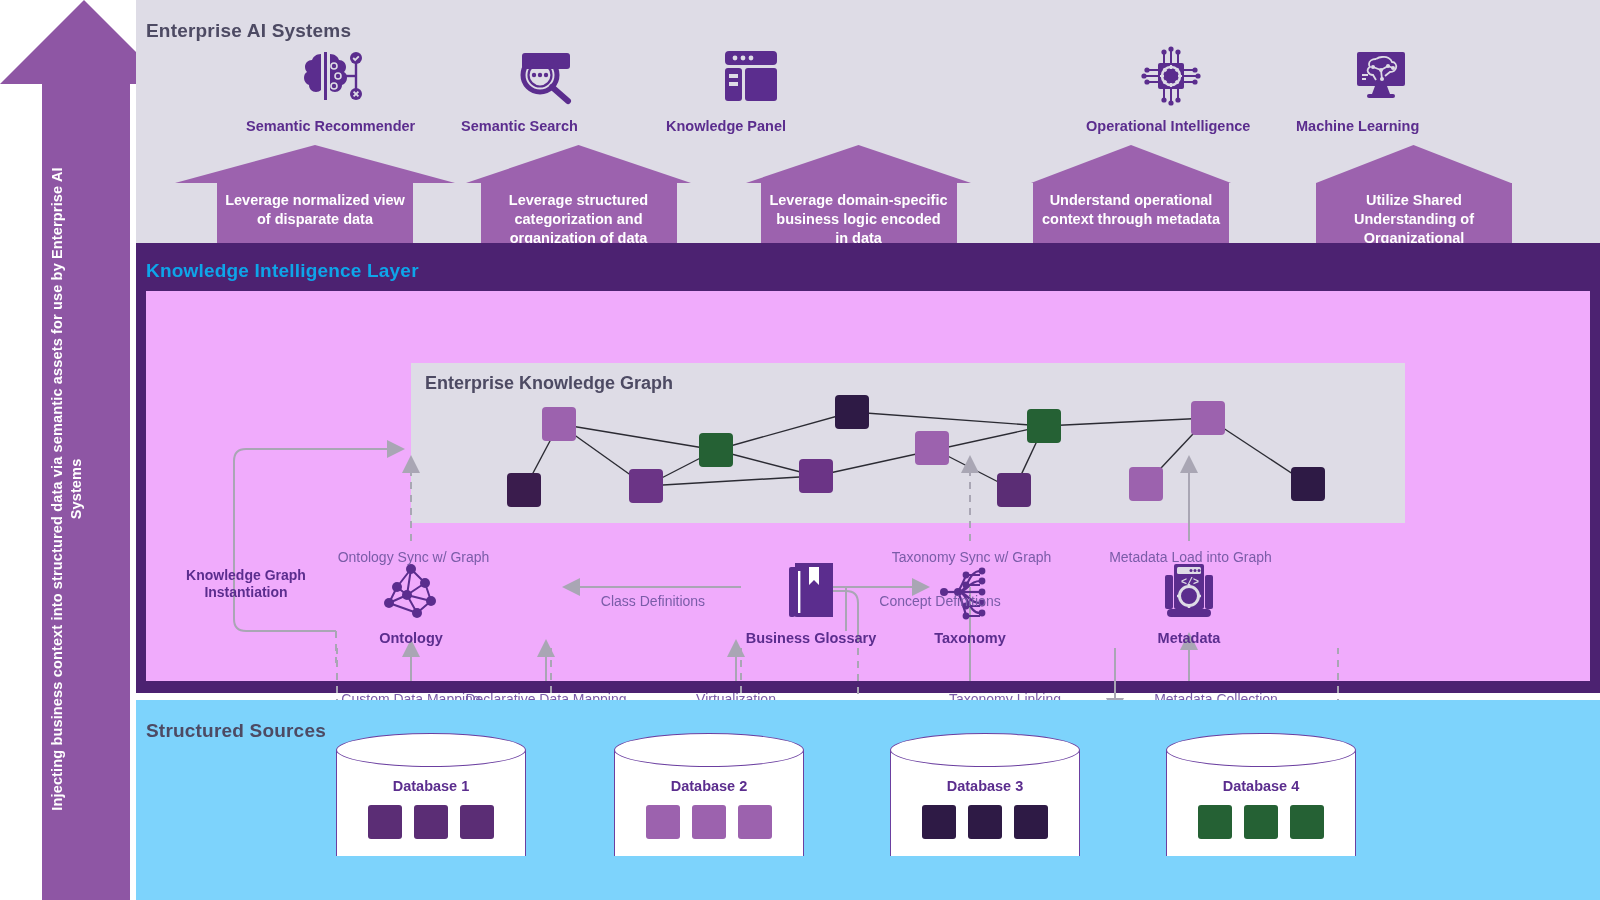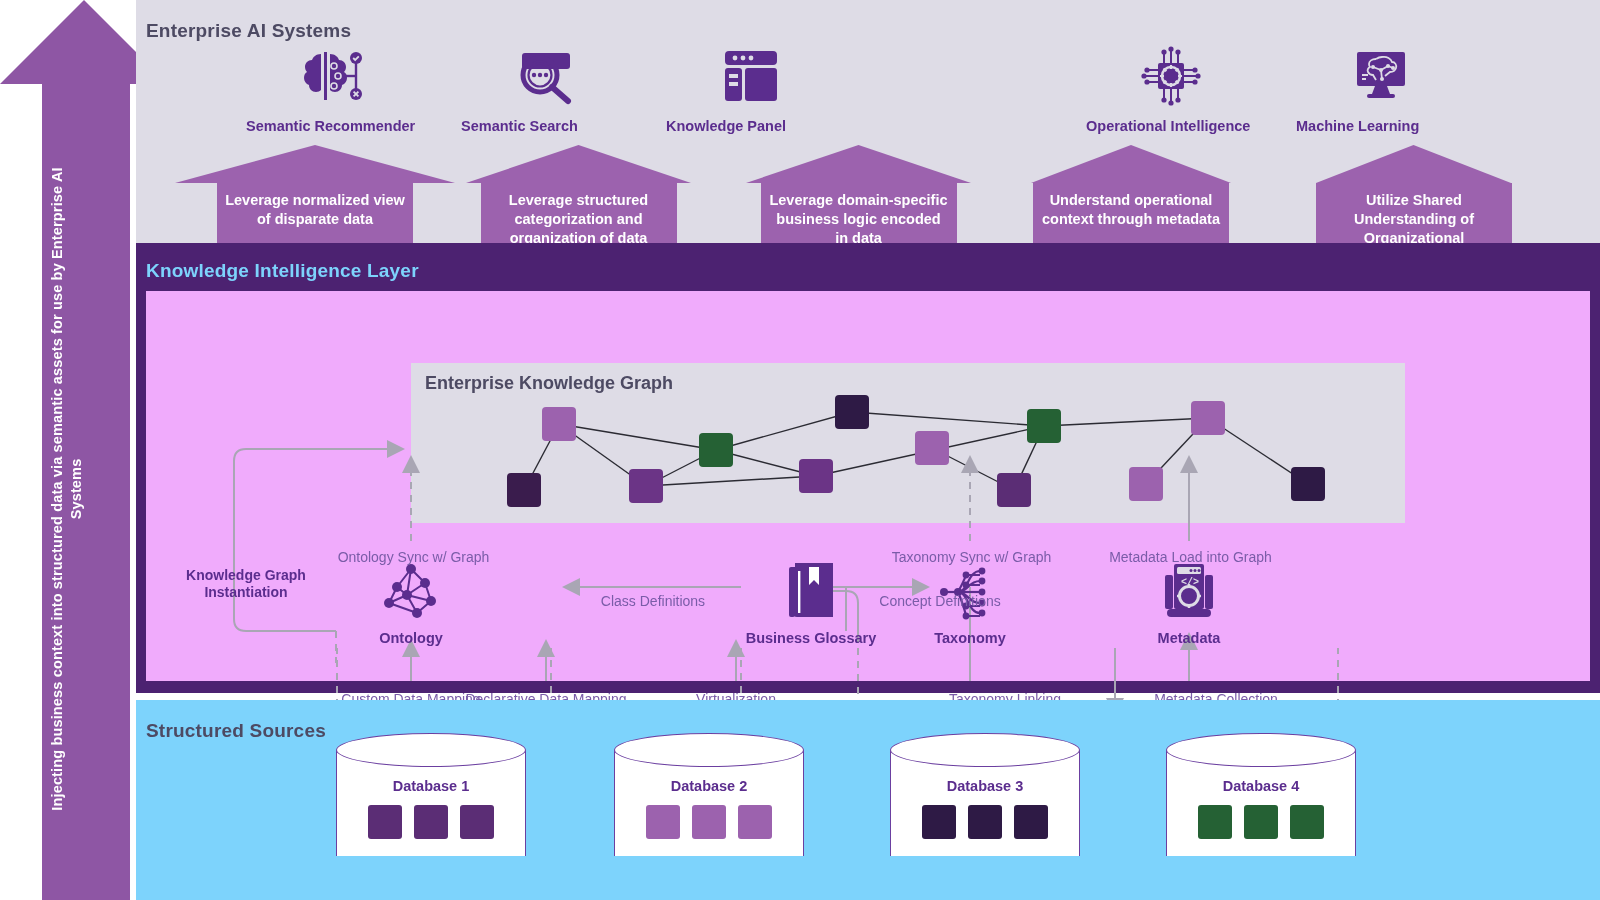--- a/index.html
+++ b/index.html
@@ -73,21 +73,21 @@
     padding:8px 8px 12px;box-sizing:border-box;
   }
 
   
   #kil{
     position:absolute;left:136px;top:243px;width:1464px;height:450px;
     background:#4c2271;
   }
   #kil-title{
     position:absolute;left:10px;top:17px;
-    font-size:19px;font-weight:700;color:#7dd3fc;letter-spacing:.2px;
+    font-size:19px;font-weight:700;color:#0ea5e9;letter-spacing:.2px;
   }
   #kil-inner{
     position:absolute;left:10px;top:48px;width:1444px;height:390px;
     background:#f0abfc;
   }
 
   
   #ekg{
     position:absolute;left:265px;top:72px;width:950px;height:160px;
     background:#dedce6;

